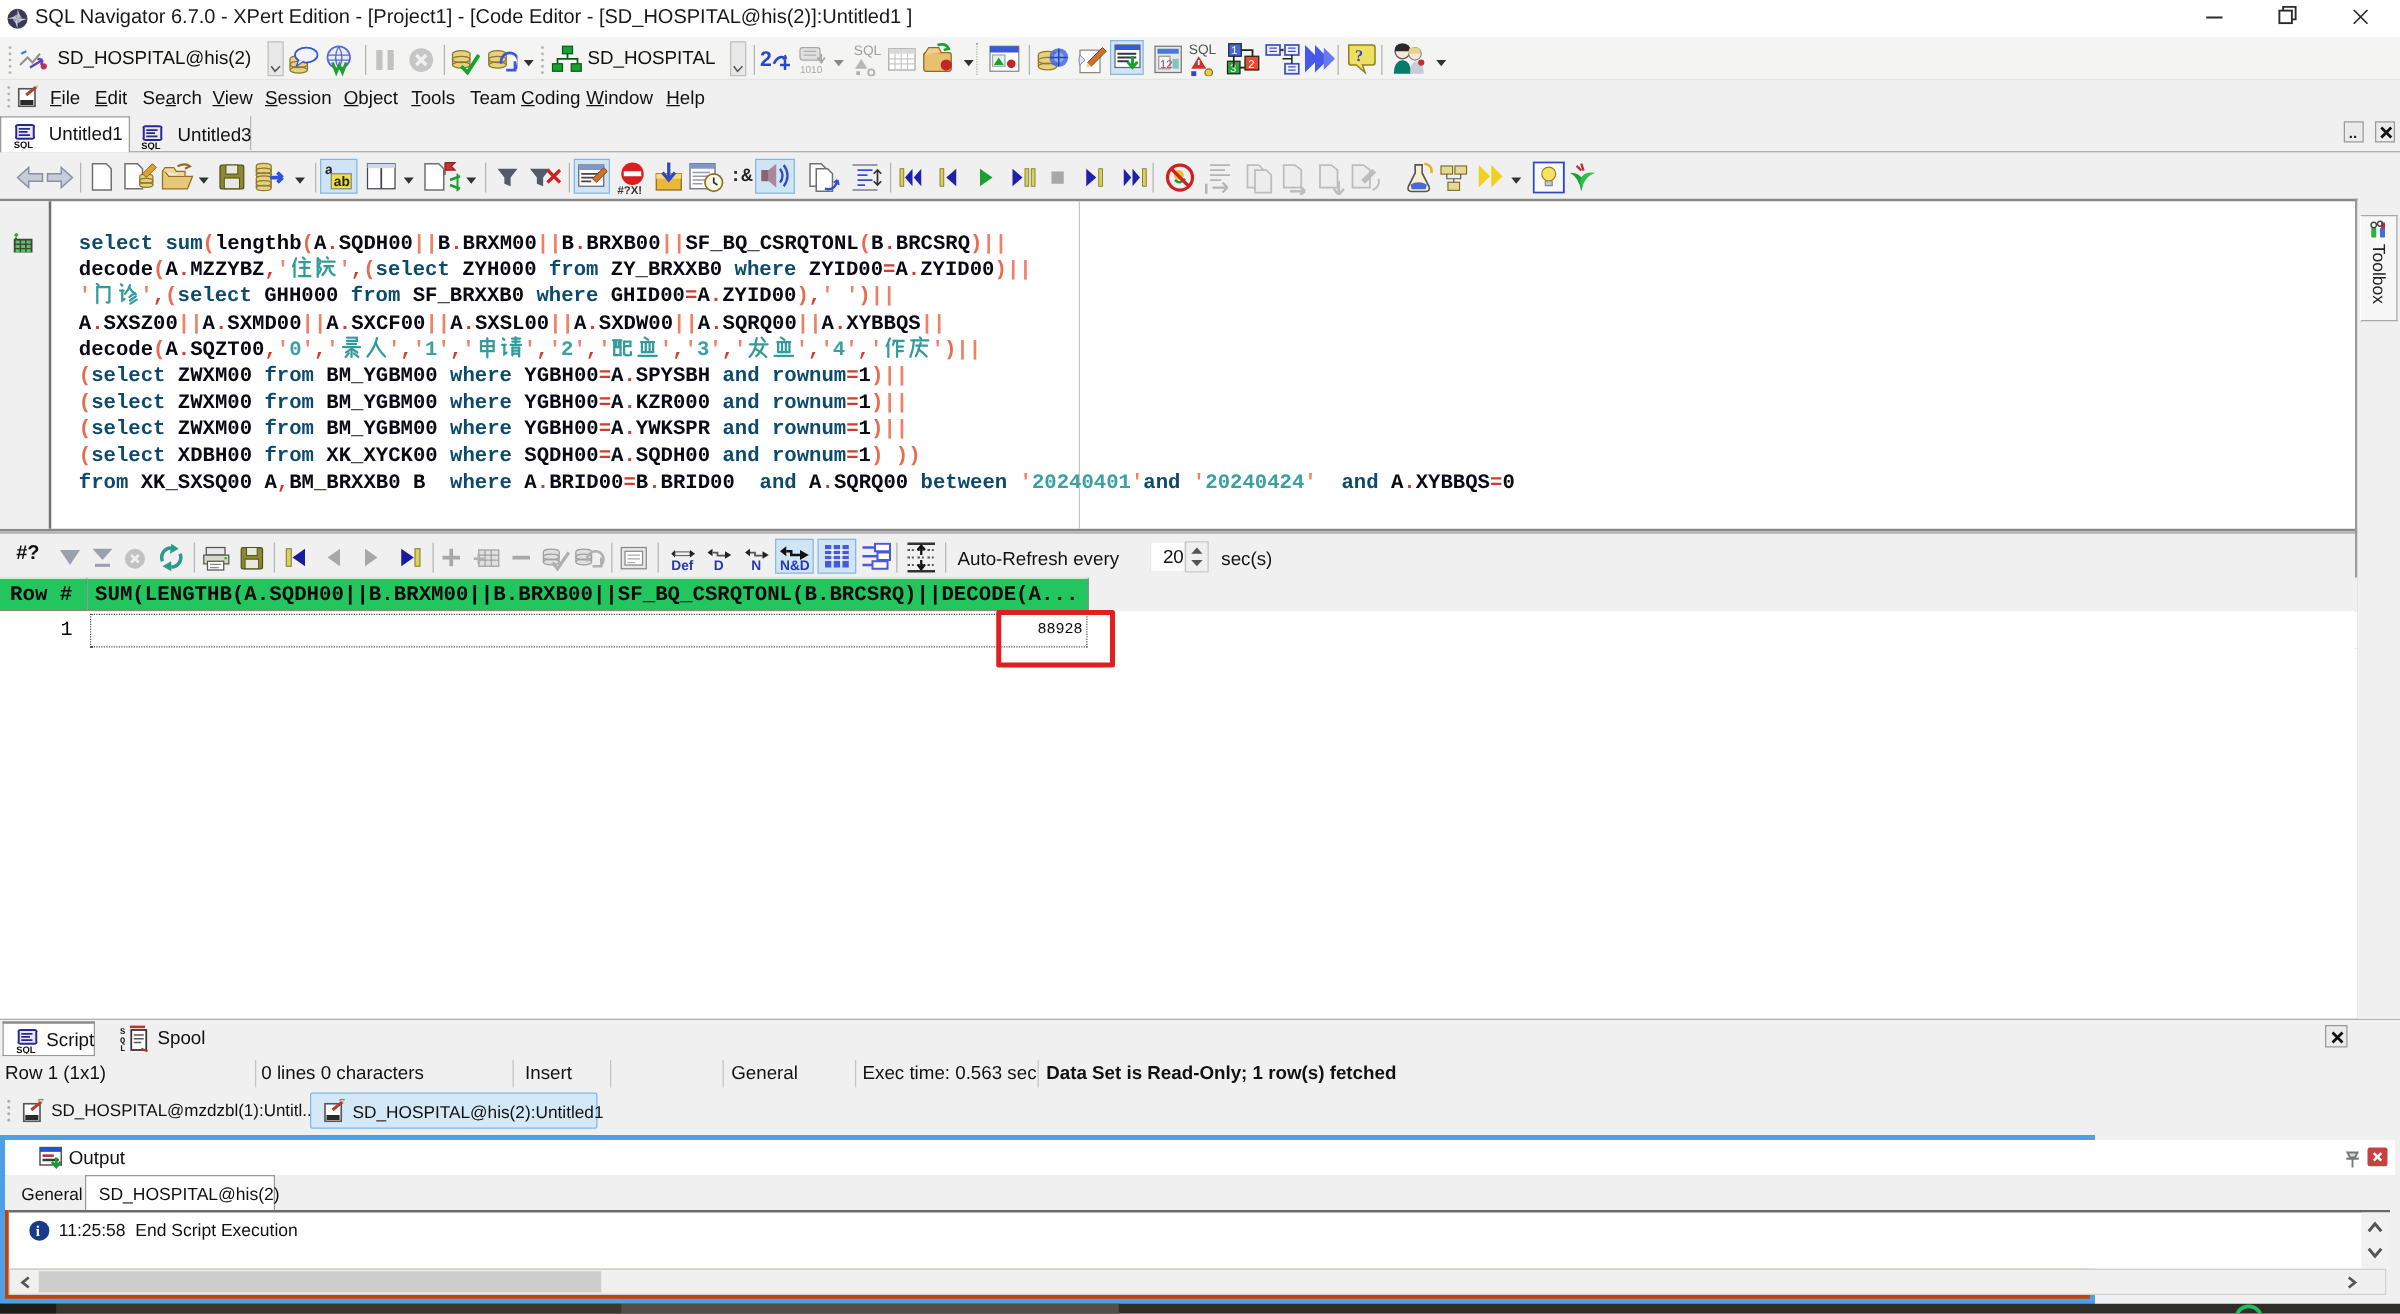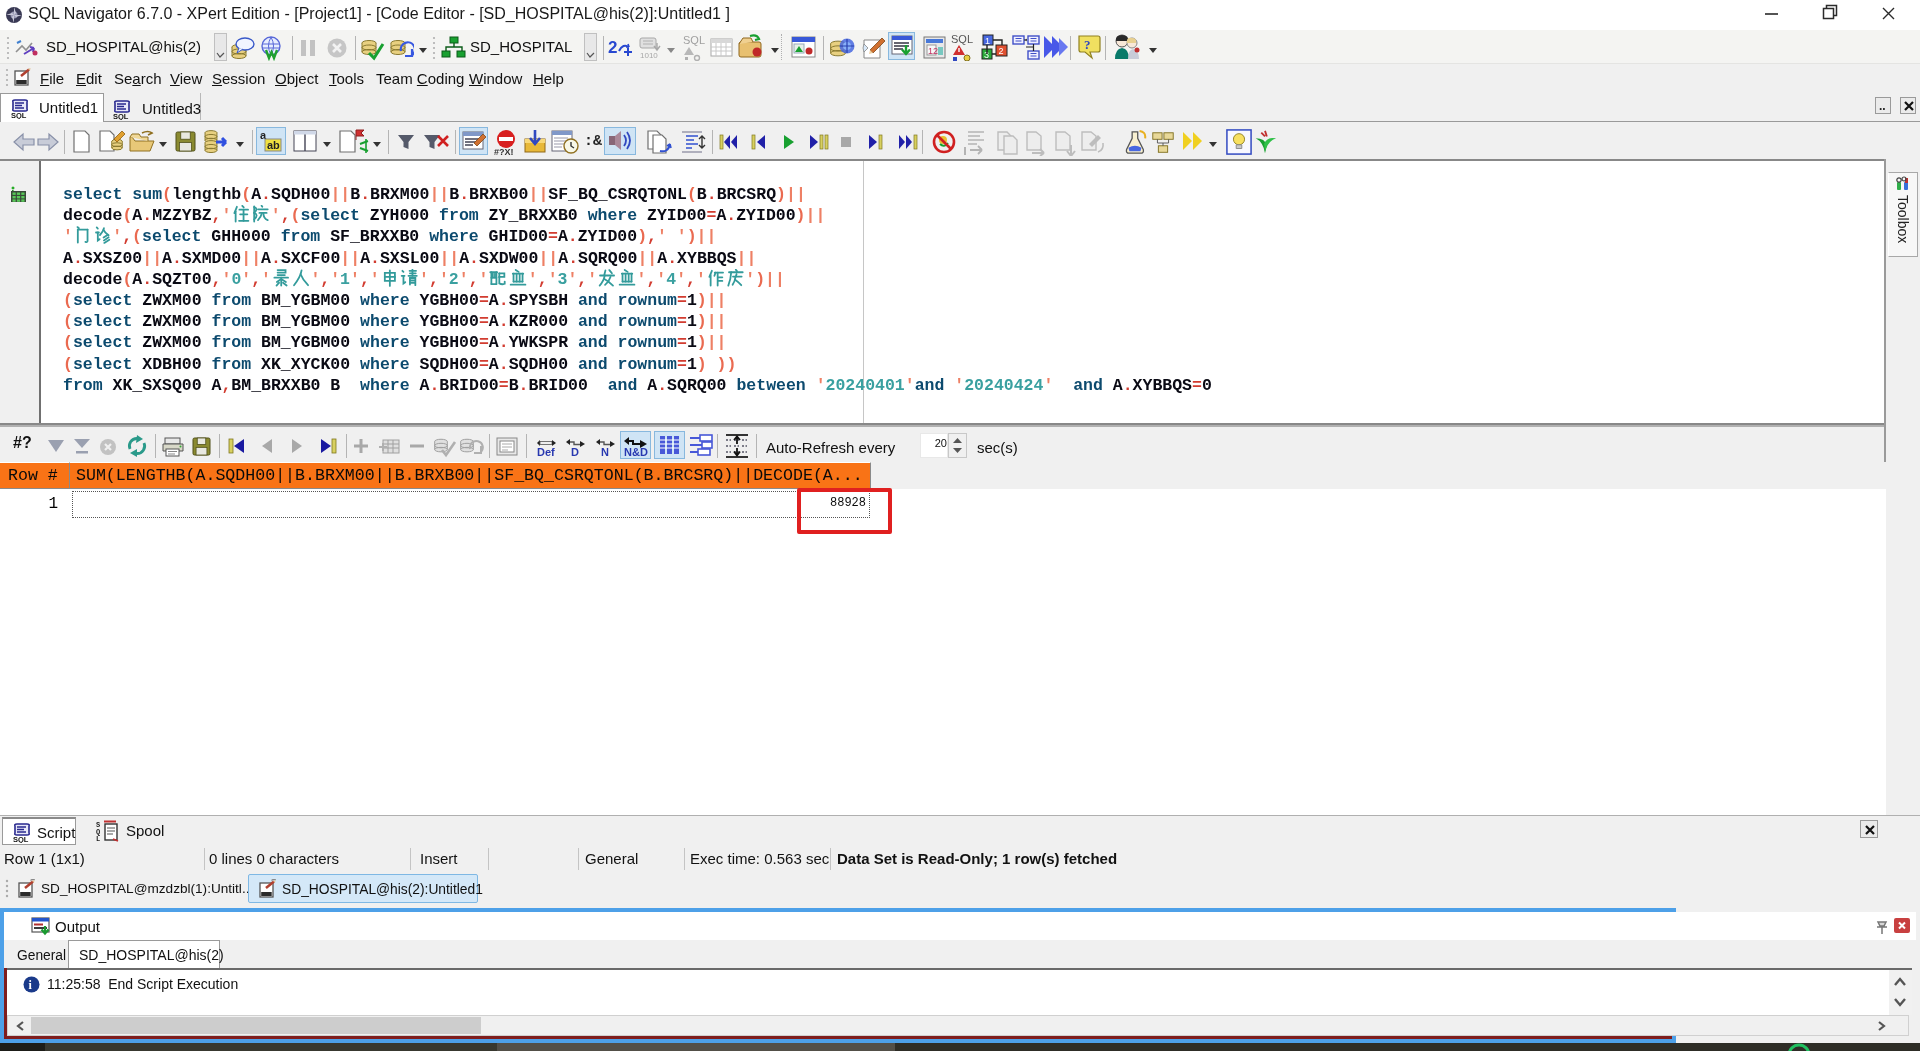--- a/index.html
+++ b/index.html
@@ -23,35 +23,35 @@
 #editor{left:0;top:159px;width:1886px;height:266px;background:#ffffff;border-top:2px solid #888888;border-bottom:2px solid #888888}
 #gutter{left:0;top:0;width:41px;height:262px;background:#f0f0f0;border-right:2px solid #707070;position:absolute}
 #marginline{left:863px;top:0;width:1px;height:262px;background:#c6c6c6;position:absolute}
 #code{left:63px;top:23px;position:absolute;font-family:"Liberation Mono",monospace;font-size:16.5px;font-weight:bold;line-height:21.2px;color:#0a0a14;white-space:pre}
 .cj{display:inline-block;width:19.7px;height:18px;vertical-align:-3px}
 .k{color:#0c4a6e}.s{color:#3aa0a0}.o{color:#d23c30}.b{color:#ea6a50}.q{color:#ee8065}.p{color:#ee8065}
 
 #rtb{left:0;top:425px;width:1886px;height:37px;background:#f0f0f0;border-top:2px solid #b0b0b0}
 
 #gridhead{left:0;top:462px;width:1886px;height:27px;background:#f0f0f0}
-.hcell{position:absolute;top:0;height:27px;background:#f97316;border-right:1px solid #8a8a8a;border-bottom:1px solid #8a8a8a;border-top:1px solid #fff;font-family:"Liberation Mono",monospace;font-weight:normal;font-size:16.6px;color:#0a0a0a;line-height:25px;overflow:hidden}
+.hcell{position:absolute;top:0;height:27px;background:#22c55e;border-right:1px solid #8a8a8a;border-bottom:1px solid #8a8a8a;border-top:1px solid #fff;font-family:"Liberation Mono",monospace;font-weight:bold;font-size:16.6px;color:#0a0a0a;line-height:25px;overflow:hidden}
 #gridrow{left:0;top:489px;width:1886px;height:30px;background:#ffffff}
 #gridbody{left:0;top:519px;width:1886px;height:296px;background:#ffffff}
 
 #redbox{left:797px;top:488px;width:95px;height:46px;border:4px solid #e02020;border-radius:2px}
 
 #scripttabs{left:0;top:815px;width:1920px;height:30px;background:#f0f0f0;border-top:1px solid #b0b0b0}
 
 #statusbar{left:0;top:845px;width:1920px;height:28px;background:#f0f0f0;font-size:15px;color:#111}
 .sseg{position:absolute;top:5px}
 .ssep{position:absolute;top:3px;width:1px;height:22px;background:#c4c4c4}
 
 #sesstabs{left:0;top:873px;width:1920px;height:32px;background:#f0f0f0}
 
-#output{left:0;top:908px;width:1676px;height:135px;background:#7f1d1d;border:4px solid #4da0e8}
+#output{left:0;top:908px;width:1676px;height:135px;background:#c2410c;border:4px solid #4da0e8}
 
 #taskbar{left:0;top:1043px;width:1920px;height:8px;background:#2e2d26}
 
 #sidebar{left:1886px;top:160px;width:34px;height:655px;background:#f0f0f0}
 #tbox{position:absolute;left:2px;top:12px;width:30px;height:85px;background:#f7f7f7;border:1px solid #a8a8a8;border-left:1px solid #fff}
 </style></head>
 <body>
 <div class="abs" id="titlebar">
   <span class="abs" id="titletext">SQL Navigator 6.7.0 - XPert Edition - [Project1] - [Code Editor - [SD_HOSPITAL@his(2)]:Untitled1 ]</span>
   <svg class="abs" style="left:5px;top:6px" width="18" height="18" viewBox="0 0 18 18">
@@ -799,21 +799,21 @@
   </svg>
 <div class="abs" style="left:717px;top:434px;width:1px;height:24px;background:#b4b4b4"></div>
 <svg class="abs" style="left:723px;top:433px" width="28" height="26" viewBox="0 0 28 26">
     <path d="M3 2 H25 M3 24 H25" stroke="#333" stroke-width="2"></path>
     <path d="M3 7 H8 M11 7 H16 M19 7 H24 M3 13 H8 M11 13 H16 M19 13 H24 M3 19 H8 M11 19 H16 M19 19 H24" stroke="#556" stroke-width="1.6" stroke-dasharray="2 1.5"></path>
     <path d="M14 4 V11 M11 7 L14 3.5 L17 7 M14 15 V22 M11 18.5 L14 22.5 L17 18.5" stroke="#111" stroke-width="1.8" fill="none"></path>
   </svg>
 <div class="abs" style="left:756px;top:434px;width:1px;height:24px;background:#b4b4b4"></div>
 <span class="abs" style="left:766px;top:439px;font-size:15px;color:#111">Auto-Refresh every</span>
 <div class="abs" style="left:920px;top:433px;width:28px;height:25px;background:#fff;border:1px solid #e8e8e8">
-    <span class="abs" style="left:0;top:3px;width:26px;text-align:right;font-size:11px;color:#111">20</span>
+    <span class="abs" style="left:0;top:3px;width:26px;text-align:right;font-size:15px;color:#111">20</span>
   </div>
 <div class="abs" style="left:948px;top:433px;width:19px;height:25px;background:#f0f0f0;border:1px solid #c8c8c8"></div>
 <svg class="abs" style="left:951px;top:436px" width="13" height="9" viewBox="0 0 13 9">
     <path d="M2 7 L6.5 2 L11 7 Z" fill="#555"></path>
   </svg>
 <svg class="abs" style="left:951px;top:446px" width="13" height="9" viewBox="0 0 13 9">
     <path d="M2 2 L6.5 7 L11 2 Z" fill="#555"></path>
   </svg>
 <span class="abs" style="left:977px;top:439px;font-size:15px;color:#111">sec(s)</span>
 <div class="abs" id="gridhead">

